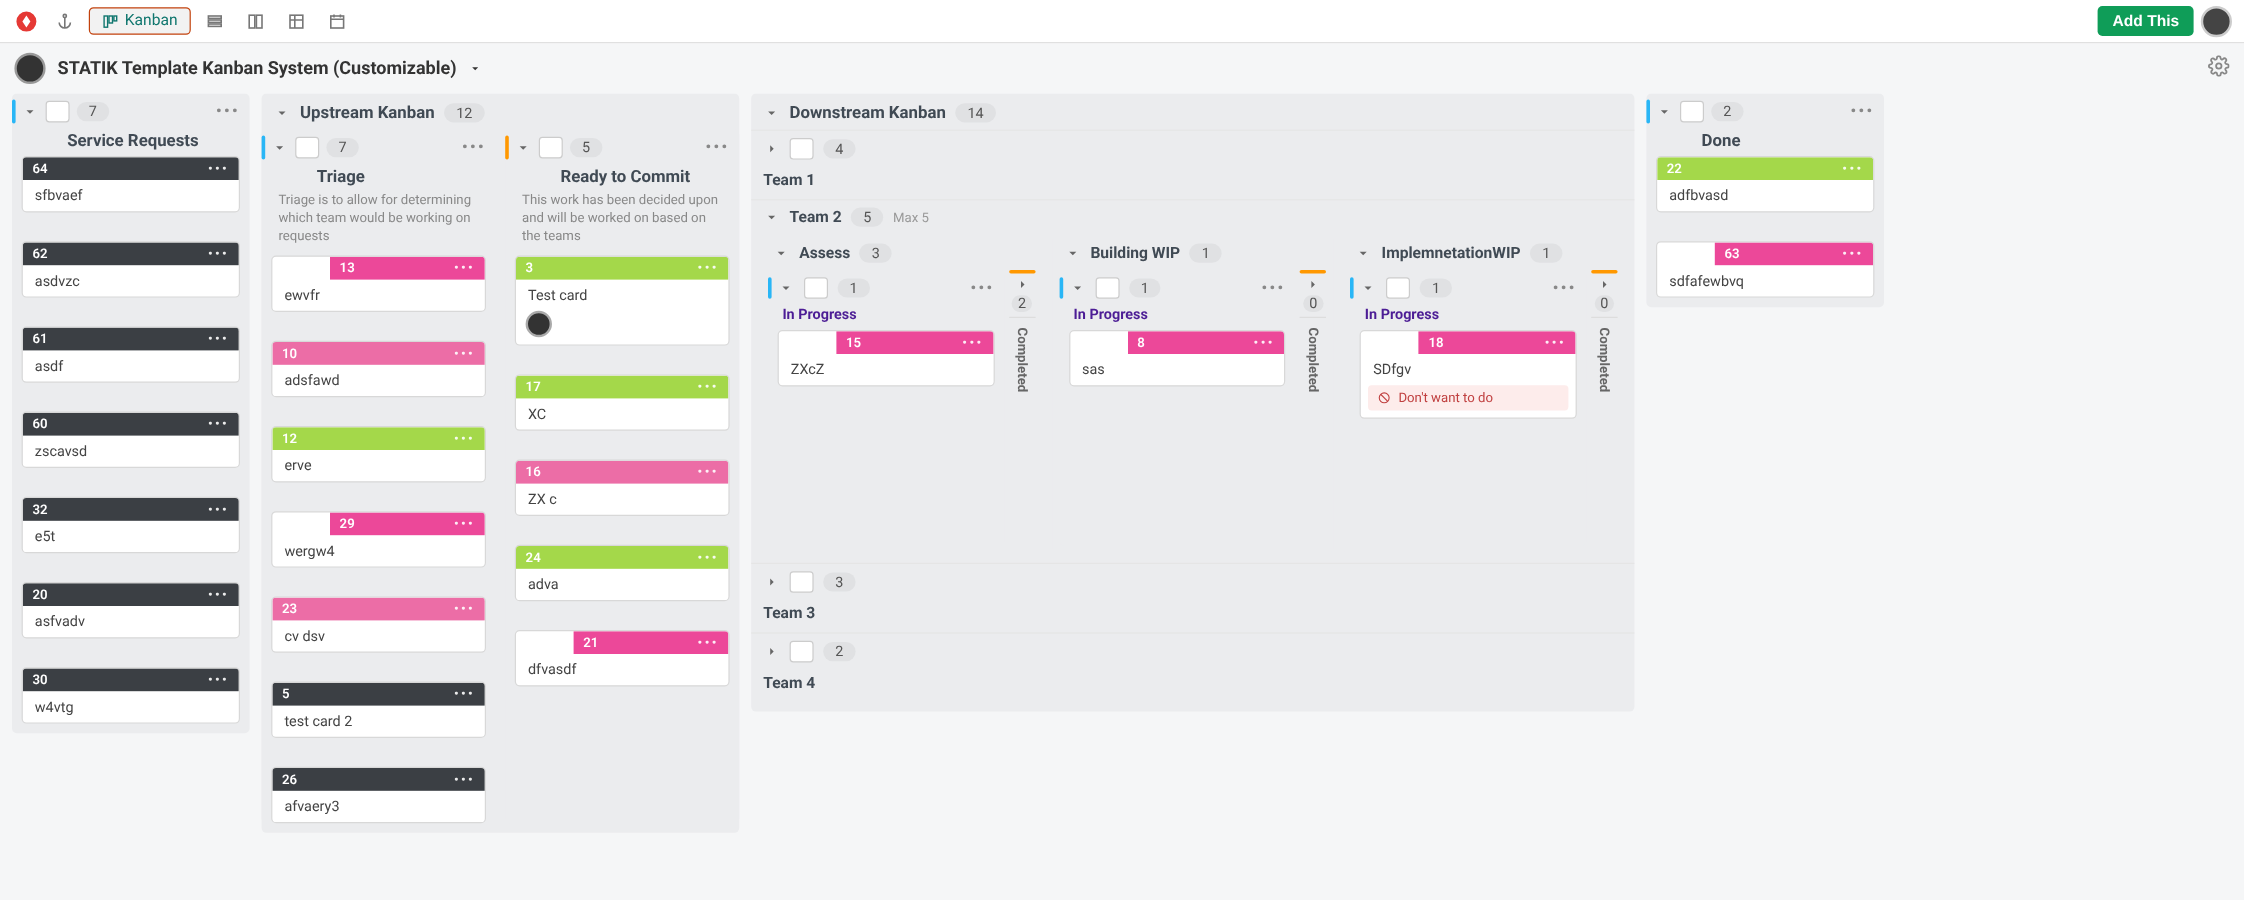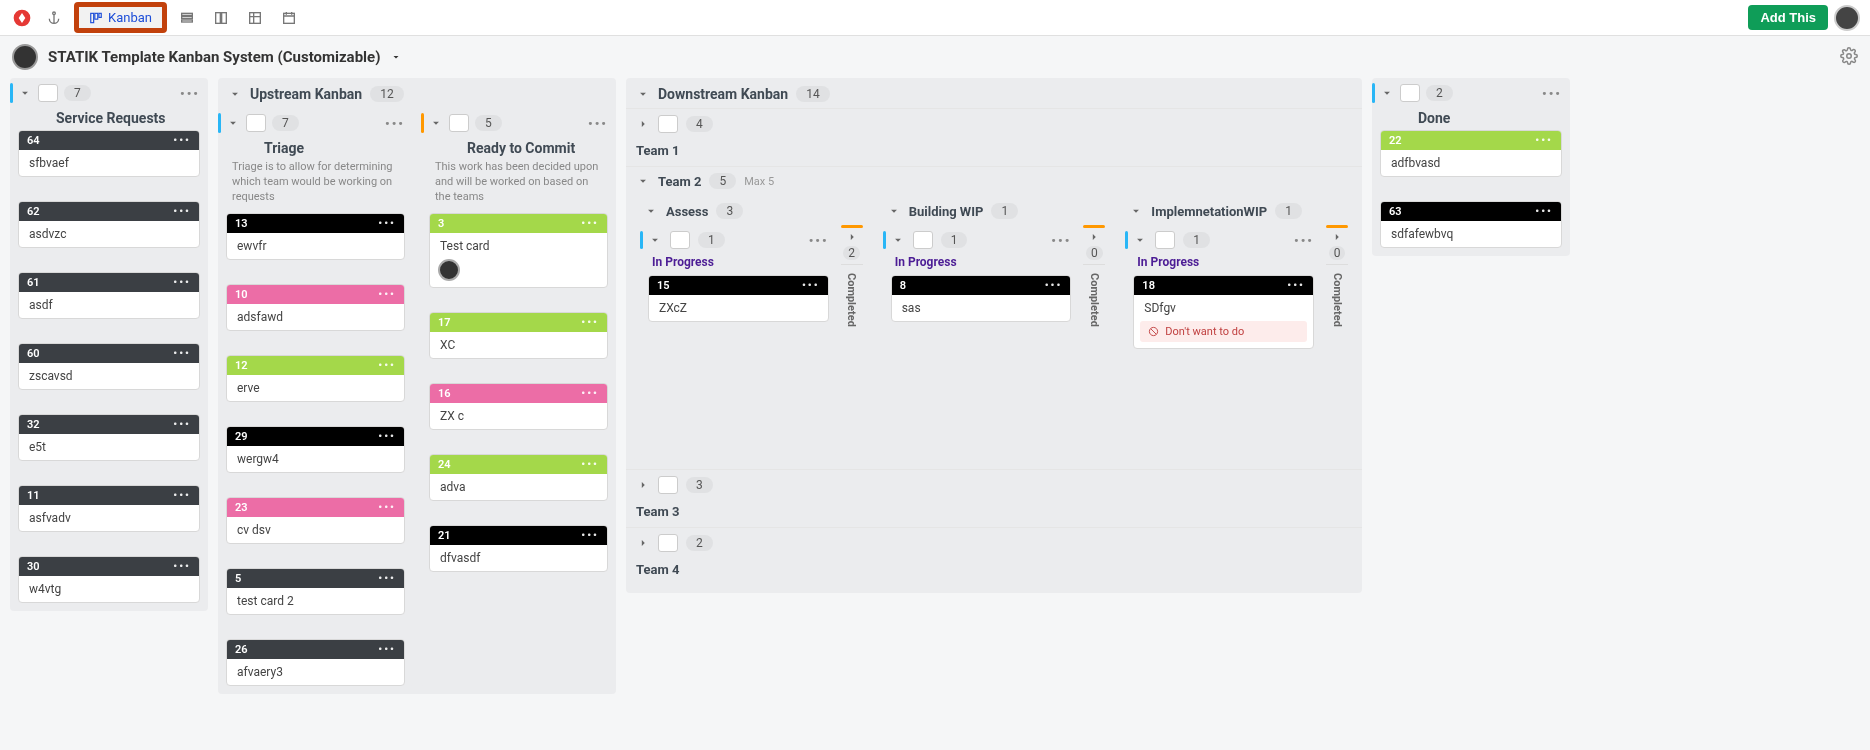--- a/index.html
+++ b/index.html
@@ -4,21 +4,21 @@
 <style>
 * { box-sizing: border-box; margin: 0; padding: 0; }
 body { font-family: -apple-system, BlinkMacSystemFont, "Segoe UI", Roboto, sans-serif; font-size: 13px; color: #333; background: #f5f6f7; }
 
 
 .topbar { height: 36px; background: #fff; border-bottom: 1px solid #e0e0e0; display: flex; align-items: center; padding: 0 10px; gap: 6px; }
 .logo { width: 24px; height: 24px; display: inline-flex; align-items: center; justify-content: center; }
 .logo svg { width: 20px; height: 20px; }
 .tb-icon { width: 28px; height: 24px; display: inline-flex; align-items: center; justify-content: center; color: #777; border-radius: 4px; cursor: pointer; }
 .tb-icon svg { width: 16px; height: 16px; }
-.tb-tab { display: inline-flex; align-items: center; gap: 5px; padding: 3px 10px; background: #f2f2f2; border: 5px solid #c2410c; border-radius: 4px; color: #1d4ed8; cursor: pointer; }
+.tb-tab { display: inline-flex; align-items: center; gap: 5px; padding: 3px 10px; background: #f2f2f2; border: 1px solid #c2410c; border-radius: 4px; color: #0f766e; cursor: pointer; }
 .tb-tab svg { width: 14px; height: 14px; }
 .tb-spacer { flex: 1; }
 .btn-add { background: #0f9d58; color: #fff; border: none; padding: 5px 12px; border-radius: 4px; font-weight: 600; font-size: 13px; cursor: pointer; }
 .avatar-top { width: 26px; height: 26px; border-radius: 50%; background: #444; border: 2px solid #ccc; }
 
 
 .titlebar { height: 42px; display: flex; align-items: center; padding: 0 12px; gap: 10px; }
 .board-avatar { width: 26px; height: 26px; border-radius: 50%; background: #333; border: 2px solid #999; }
 .board-title { font-weight: 700; font-size: 15px; color: #333; }
 .title-caret { color: #333; display: inline-flex; }
@@ -46,21 +46,21 @@
 .col-title-row { padding: 2px 10px 4px 14px; }
 .col-title { font-weight: 700; font-size: 14px; color: #404a54; margin-left: 32px; }
 .col-desc { color: #888; font-size: 11px; padding: 0 10px 8px 14px; line-height: 1.35; }
 
 .card-stack { padding: 0 8px; display: flex; flex-direction: column; gap: 24px; }
 
 .card { background: #fff; border: 1px solid #d8d8d8; border-radius: 4px; overflow: hidden; cursor: pointer; }
 .card-hdr { display: flex; align-items: center; justify-content: space-between; padding: 3px 8px; color: #fff; font-size: 11px; font-weight: 600; }
 .card-hdr .dots { letter-spacing: 2px; cursor: pointer; color: rgba(255,255,255,.9); }
 .hdr-dark  { background: #3b3f44; }
-.hdr-blue  { background: #000000; }
+.hdr-blue  { background: #ec4899; margin-left: 48px; }
 .hdr-pink  { background: #ec6da6; }
 .hdr-green { background: #a4d84a; }
 .card-body { padding: 6px 10px; font-size: 12px; color: #444; }
 .card-avatar { width: 22px; height: 22px; border-radius: 50%; background: #333; border: 2px solid #aaa; margin: 0 8px 6px; }
 .card-block { display: flex; align-items: center; gap: 6px; background: #fdeceb; color: #c04040; font-size: 11px; padding: 4px 8px; margin: 0 6px 6px; border-radius: 3px; }
 .card-block svg { width: 11px; height: 11px; }
 
 
 .subcols { display: flex; gap: 8px; padding: 0 0 0 0; }
 .subcol { flex: 1; background: #ebecee; border-radius: 4px; }
@@ -208,21 +208,21 @@
         </div>
         <div class="card">
           <div class="card-hdr hdr-dark">
             <span>32</span>
             <span class="dots">•••</span>
           </div>
           <div class="card-body">e5t</div>
         </div>
         <div class="card">
           <div class="card-hdr hdr-dark">
-            <span>11</span>
+            <span>20</span>
             <span class="dots">•••</span>
           </div>
           <div class="card-body">asfvadv</div>
         </div>
         <div class="card">
           <div class="card-hdr hdr-dark">
             <span>30</span>
             <span class="dots">•••</span>
           </div>
           <div class="card-body">w4vtg</div>

